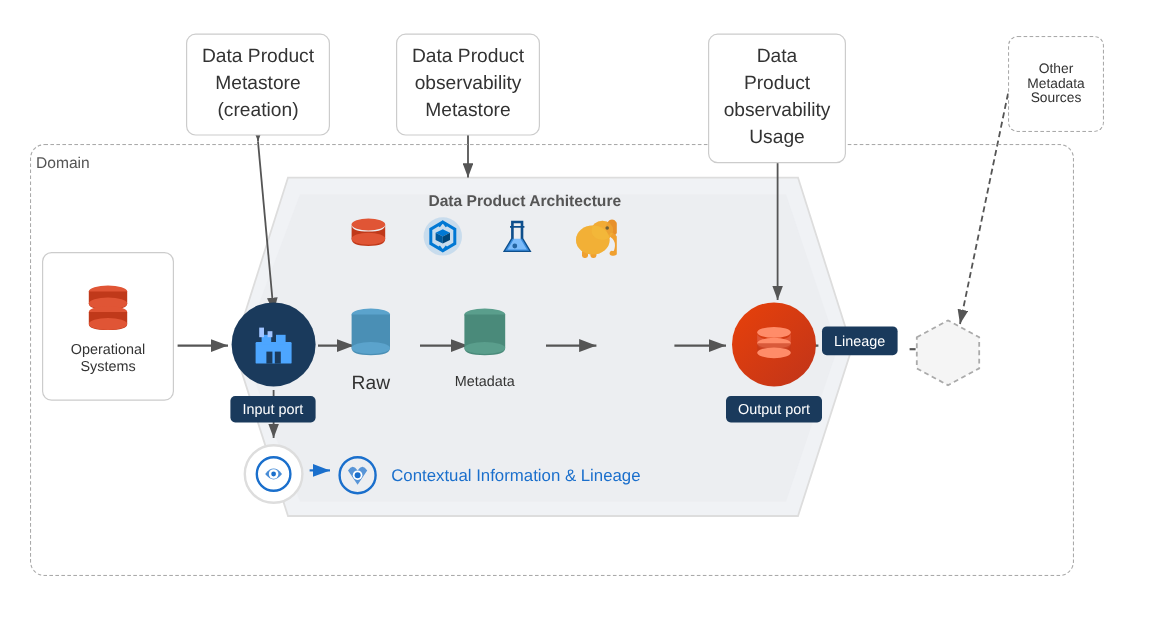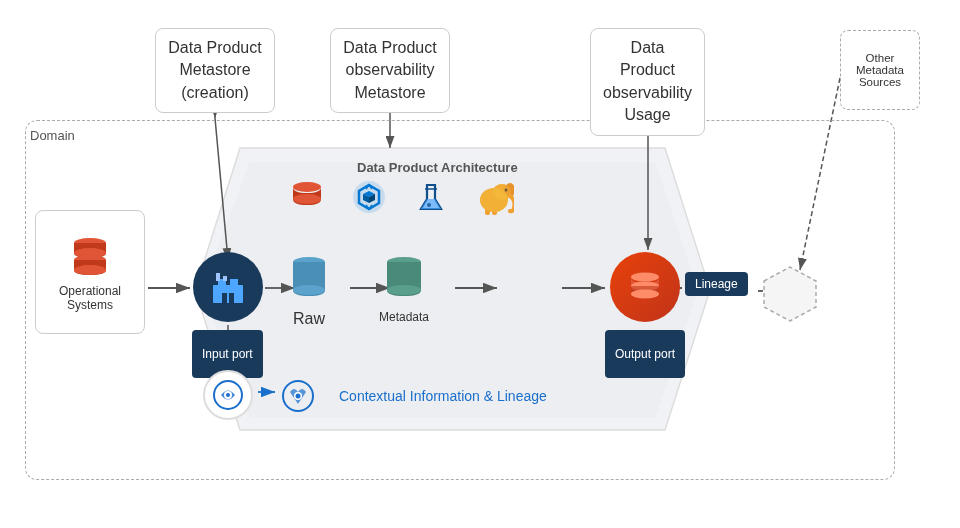--- a/index.html
+++ b/index.html
@@ -111,21 +111,21 @@
       align-items: center;
       justify-content: center;
     }
 
     
     .port-label {
       position: absolute;
       background: #1a3a5c;
       color: #fff;
       border-radius: 4px;
-      padding: 17px 10px;
+      padding: 4px 10px;
       font-size: 12px;
       font-weight: 500;
     }
 
     
     .contract-label {
       position: absolute;
       background: #1a3a5c;
       color: #fff;
       border-radius: 4px;
@@ -189,21 +189,21 @@
     
     .contextual-text {
       position: absolute;
       top: 378px;
       left: 280px;
       font-size: 14px;
       color: #1a6fcc;
       font-weight: 500;
       display: flex;
       align-items: center;
-      gap: 23px;
+      gap: 10px;
     }
 
     
     .arch-label {
       position: absolute;
       top: 160px;
       left: 330px;
       font-size: 13px;
       color: #555;
       font-weight: 700;

